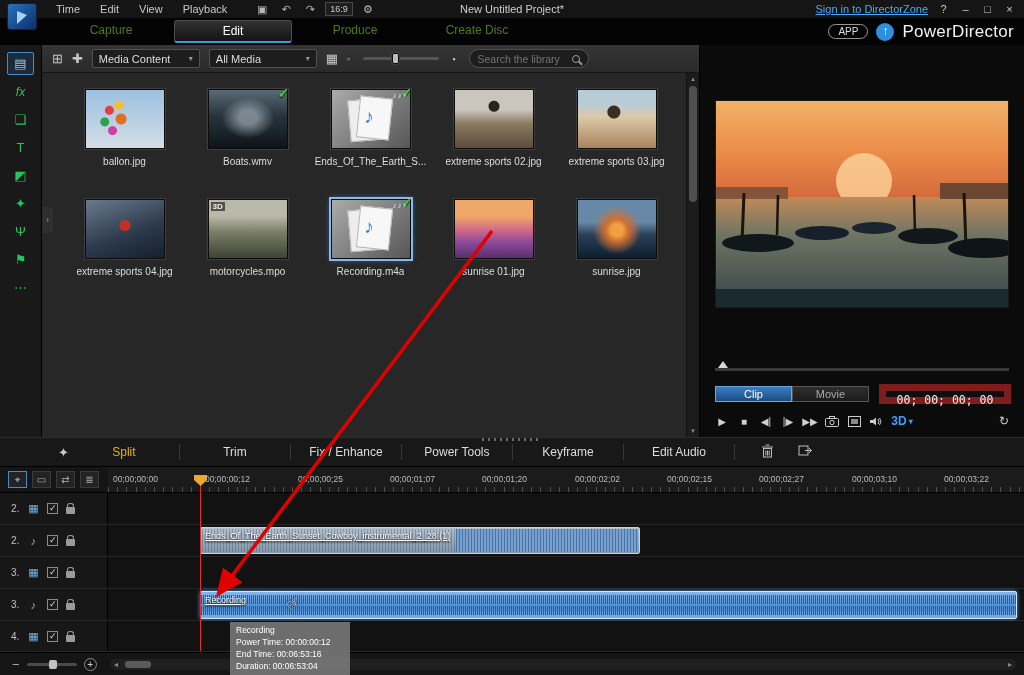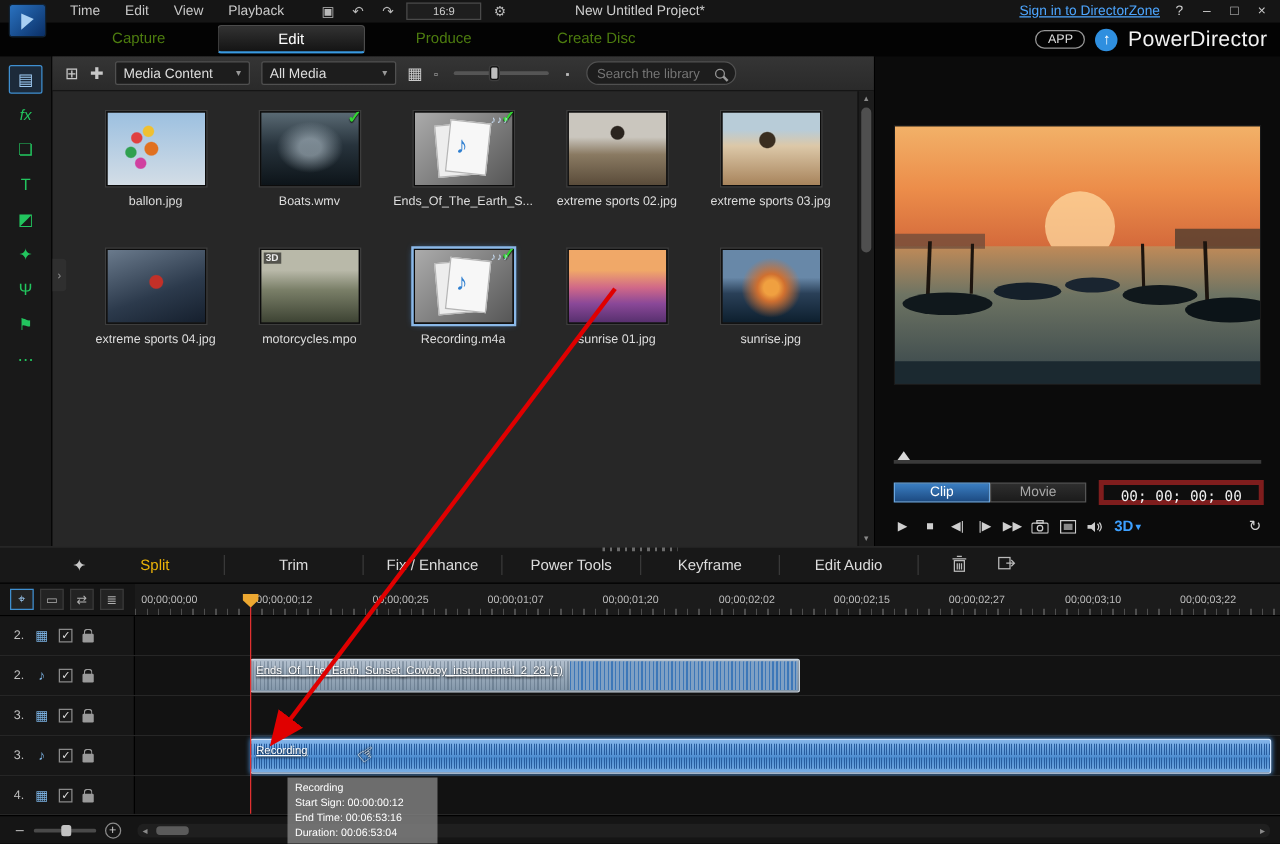--- a/index.html
+++ b/index.html
@@ -8,21 +8,21 @@
 .app{position:absolute;inset:0;width:1024px;height:675px;background:#0a0a0a;overflow:hidden}
 
 
 .menubar{position:absolute;left:0;top:0;width:100%;height:18px;background:#151515;display:flex;align-items:center;font-size:11px;color:#c8c8c8;z-index:6}
 .logo{position:absolute;left:7px;top:3px;width:30px;height:27px;border-radius:3px;background:linear-gradient(135deg,#2a72c0,#0a2f66);z-index:20;display:flex;align-items:center;justify-content:center;border:1px solid #123}
 .logo-shape{width:0;height:0;border-left:10px solid #a8d0f4;border-top:6px solid transparent;border-bottom:7px solid transparent;transform:skewY(-10deg)}
 .menus{display:flex;margin-left:46px}
 .menu-item{padding:0 10px;height:18px;line-height:18px}
 .mb-icons{display:flex;gap:6px;margin-left:16px;align-items:center}
 .mb-icon{min-width:18px;text-align:center;font-size:11px;color:#b8b8b8}
-.aspect{font-size:9px;border:1px solid #4a4a4a;padding:0 20px;height:14px;line-height:12px;background:#1e1e1e;color:#ccc}
+.aspect{font-size:9px;border:1px solid #4a4a4a;padding:0 4px;height:14px;line-height:12px;background:#1e1e1e;color:#ccc}
 .title-center{position:absolute;left:50%;transform:translateX(-50%);color:#cfcfcf}
 .mb-right{margin-left:auto;display:flex;align-items:center;gap:9px;padding-right:8px}
 .signin{color:#4da6ff;text-decoration:underline;font-size:11px}
 .win-btn{width:13px;text-align:center;color:#ccc;font-size:11px}
 
 
 .tabbar{position:absolute;top:18px;left:0;width:100%;height:27px;background:#030303;display:flex;align-items:center;z-index:5}
 .tabs{display:flex;margin-left:52px;gap:4px}
 .tab{width:118px;text-align:center;font-size:12px;color:#4d7c0f;height:23px;line-height:21px}
 .tab.active{background:linear-gradient(#323232,#141414);border:1px solid #4c4c4c;border-bottom:2px solid #3a9ae0;border-radius:3px;color:#fff}
@@ -85,21 +85,21 @@
 .vs-thumb{position:absolute;top:13px;left:2px;width:8px;height:116px;background:#4f4f4f;border-radius:4px}
 
 
 .preview{width:324px;background:#0b0b0b;position:relative}
 .video{position:absolute;left:15px;top:55px;width:294px;height:208px;background:#000;border:1px solid #1a1a1a}
 .seek{position:absolute;left:15px;top:323px;width:294px;height:3px;background:#3a3a3a}
 .seek-handle{position:absolute;left:3px;top:-7px;width:0;height:0;border-left:5px solid transparent;border-right:5px solid transparent;border-bottom:7px solid #d8d8d8}
 .cm-row{position:absolute;left:15px;top:341px;display:flex}
 .cm-btn{width:77px;height:16px;font-size:11px;text-align:center;line-height:15px;background:linear-gradient(#2e2e2e,#1b1b1b);border:1px solid #555;color:#a8a8a8}
 .cm-btn.active{color:#fff;background:linear-gradient(#3a7ec2,#1d4b82);border-color:#6aa6e0}
-.timecode{position:absolute;right:13px;top:339px;width:132px;height:20px;background:#0e0e0e;border:4px solid #7f1d1d;color:#f0f0f0;font-size:11.5px;text-align:center;line-height:19px;font-family:"DejaVu Sans Mono",monospace}
+.timecode{position:absolute;right:13px;top:339px;width:132px;height:20px;background:#0e0e0e;border:7px solid #7f1d1d;color:#f0f0f0;font-size:11.5px;text-align:center;line-height:19px;font-family:"DejaVu Sans Mono",monospace}
 .transport{position:absolute;left:11px;top:366px;width:304px;display:flex;align-items:center;color:#cfcfcf}
 .tbtn{min-width:22px;height:20px;display:flex;align-items:center;justify-content:center;font-size:10px;gap:1px}
 .threed{color:#3da0ff;font-weight:bold;font-size:12px;min-width:30px}
 .threed .dd-arrow{color:#3da0ff;margin-left:1px}
 .detach{margin-left:auto;font-size:12px}
 
 
 .toolsrow{position:absolute;top:437px;left:0;width:1024px;height:30px;background:#181818;border-top:1px solid #2c2c2c;border-bottom:1px solid #000;display:flex;align-items:center;font-size:12px;z-index:4}
 .handle-dots{position:absolute;left:50%;top:0;transform:translateX(-50%);width:60px;height:3px;background:repeating-linear-gradient(90deg,#6a6a6a 0 2px,transparent 2px 6px)}
 .wand{margin-left:58px;color:#c8c8c8;font-size:13px}
@@ -491,21 +491,21 @@
           <span class="lock"></span>
         </div>
       </div>
     </div>
 
     <div class="playhead-marker"></div>
     <div class="playhead-line"></div>
 
     <div class="tl-tooltip">
       <div class="tt-title">Recording</div>
-      <div>Start Sign: 00:00:00:12</div>
+      <div>Power Time: 00:00:00:12</div>
       <div>End Time: 00:06:53:16</div>
       <div>Duration: 00:06:53:04</div>
     </div>
 
     <div class="tl-bottom">
       <div class="zoom">
         <span class="zoom-minus">−</span>
         <div class="zoom-slider">
             <div class="zoom-thumb"></div>
           </div>

